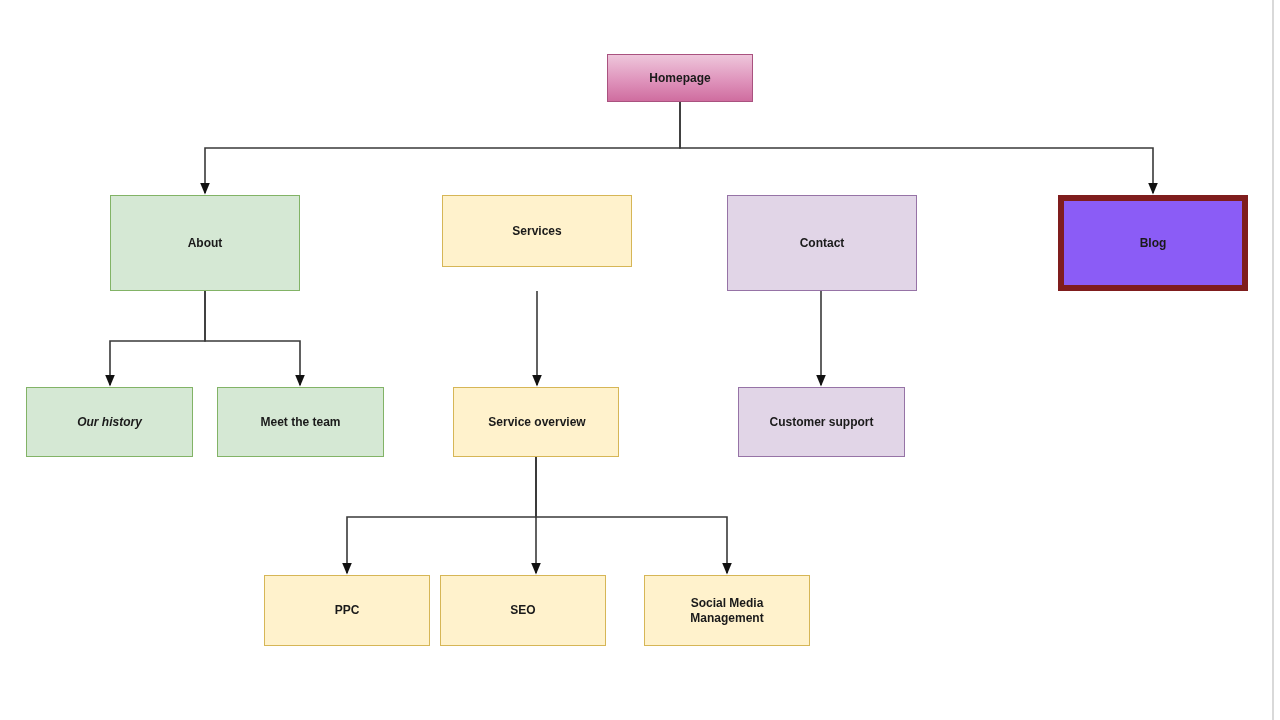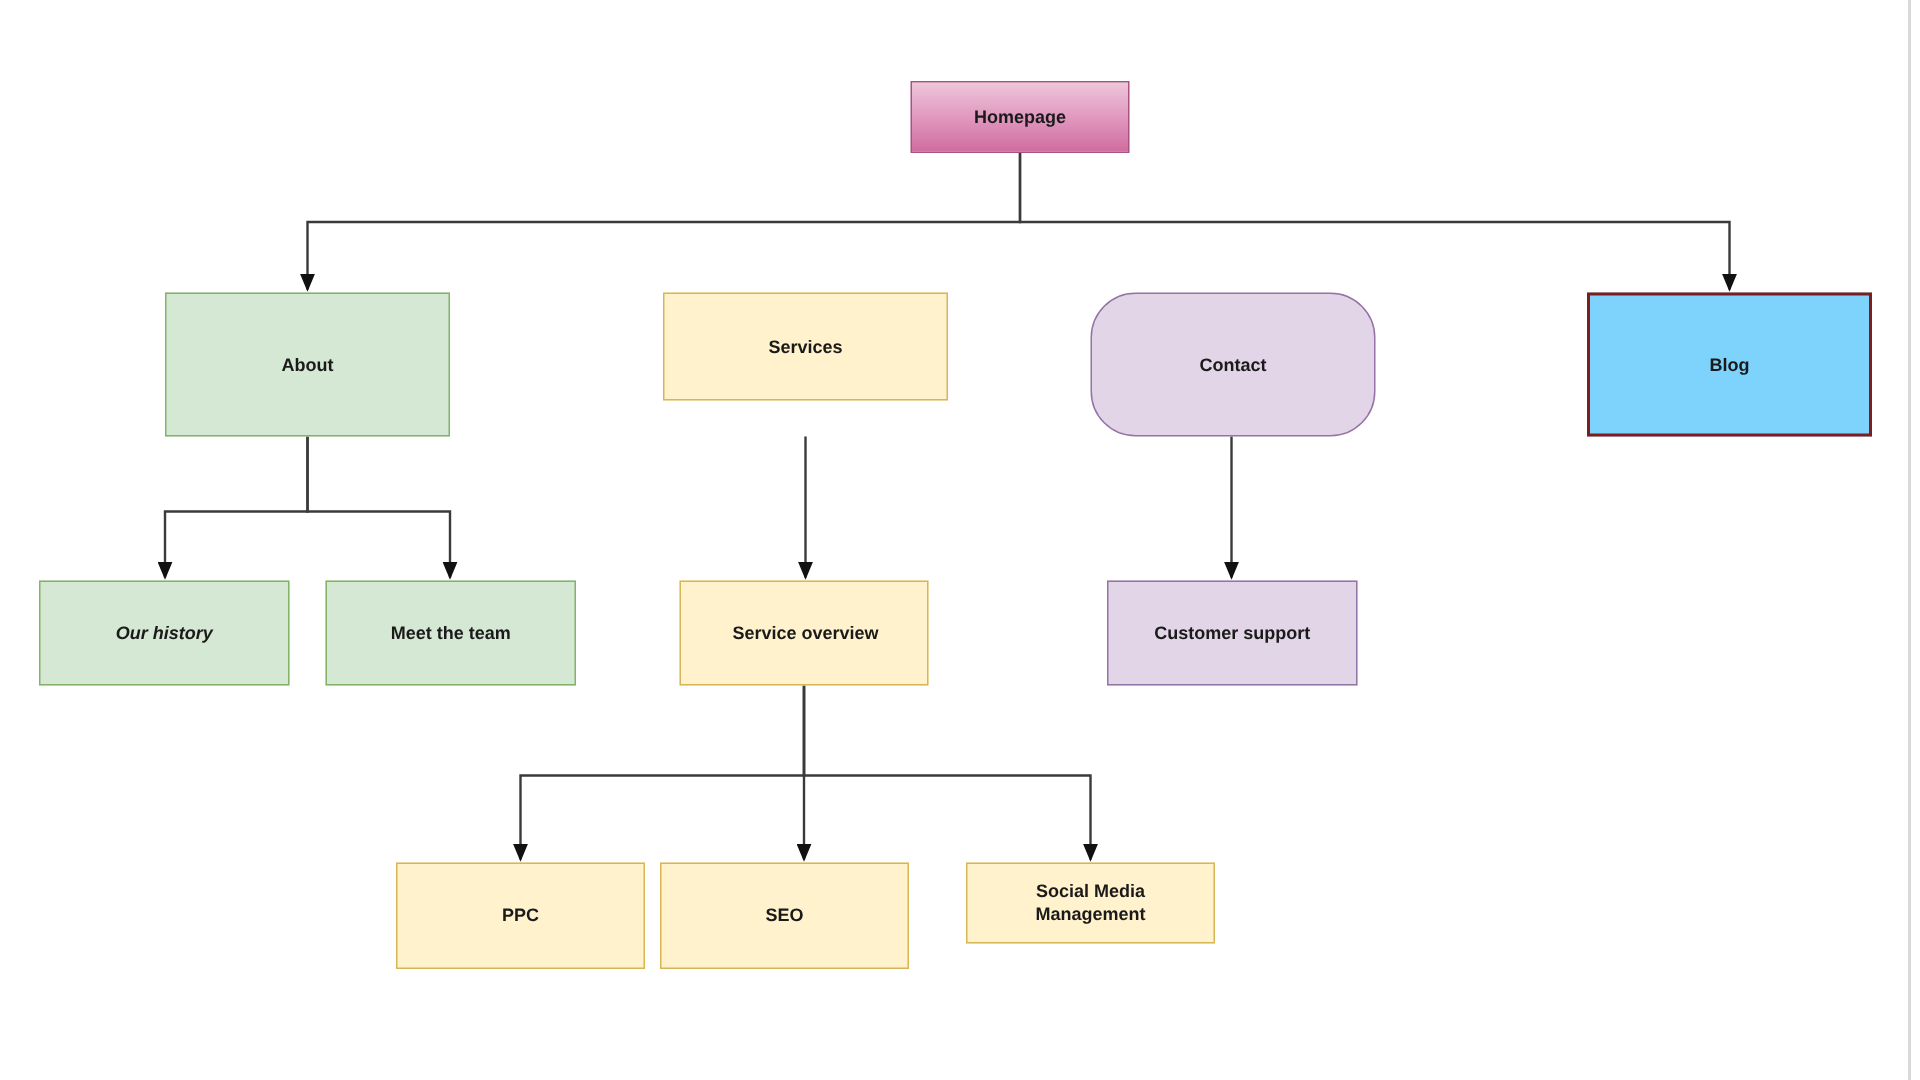--- a/index.html
+++ b/index.html
@@ -39,21 +39,21 @@
     text-align: center;
     font-weight: bold;
     font-size: 12px;
     line-height: 1.25;
     color: #1a1a1a;
     padding: 4px 10px;
   }
   .node.green  { background: #d5e8d4; border: 1px solid #82b366; }
   .node.yellow { background: #fff2cc; border: 1px solid #d6b656; }
   .node.purple { background: #e1d5e7; border: 1px solid #9673a6; }
-  .node.blue   { background: #7dd3fc; border: 2px solid #7f1d1d; }
+  .node.blue   { background: #8b5cf6; border: 6px solid #7f1d1d; }
   .node.pink-gradient {
     background: linear-gradient(to bottom, #eec6db 0%, #df94bc 55%, #cf6d9f 100%);
     border: 1px solid #a9527f;
   }
   #page-right-edge {
     position: absolute;
     top: 0;
     width: 2px;
     height: 720px;
   }
@@ -85,21 +85,21 @@
   <div id="nodes-layer">
       <div class="node pink-gradient" style="left: 607px; top: 54px; width: 146px; height: 48px;">
         <span>Homepage</span>
       </div>
       <div class="node green" style="left: 110px; top: 195px; width: 190px; height: 96px;">
         <span>About</span>
       </div>
       <div class="node yellow" style="left: 442px; top: 195px; width: 190px; height: 72px;">
         <span>Services</span>
       </div>
-      <div class="node purple" style="left: 727px; top: 195px; width: 190px; height: 96px; border-radius: 30px;">
+      <div class="node purple" style="left: 727px; top: 195px; width: 190px; height: 96px;">
         <span>Contact</span>
       </div>
       <div class="node blue" style="left: 1058px; top: 195px; width: 190px; height: 96px;">
         <span>Blog</span>
       </div>
       <div class="node green" style="left: 26px; top: 387px; width: 167px; height: 70px; font-style: italic;">
         <span>Our history</span>
       </div>
       <div class="node green" style="left: 217px; top: 387px; width: 167px; height: 70px;">
         <span>Meet the team</span>
@@ -109,19 +109,19 @@
       </div>
       <div class="node purple" style="left: 738px; top: 387px; width: 167px; height: 70px;">
         <span>Customer support</span>
       </div>
       <div class="node yellow" style="left: 264px; top: 575px; width: 166px; height: 71px;">
         <span>PPC</span>
       </div>
       <div class="node yellow" style="left: 428px; top: 575px; width: 166px; height: 71px; margin-left: 12px;">
         <span>SEO</span>
       </div>
-      <div class="node yellow" style="left: 644px; top: 575px; width: 166px; height: 54px;">
+      <div class="node yellow" style="left: 644px; top: 575px; width: 166px; height: 71px;">
         <span>Social Media Management</span>
       </div>
     </div>
 
   <div id="page-right-edge" style="left: 1272px; background: rgb(217, 217, 217);"></div>
 </div>
 
 </body></html>

